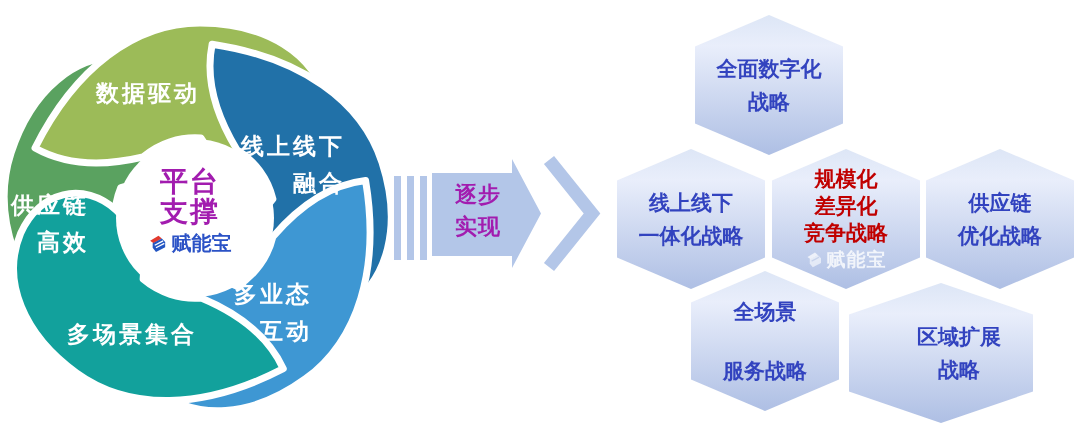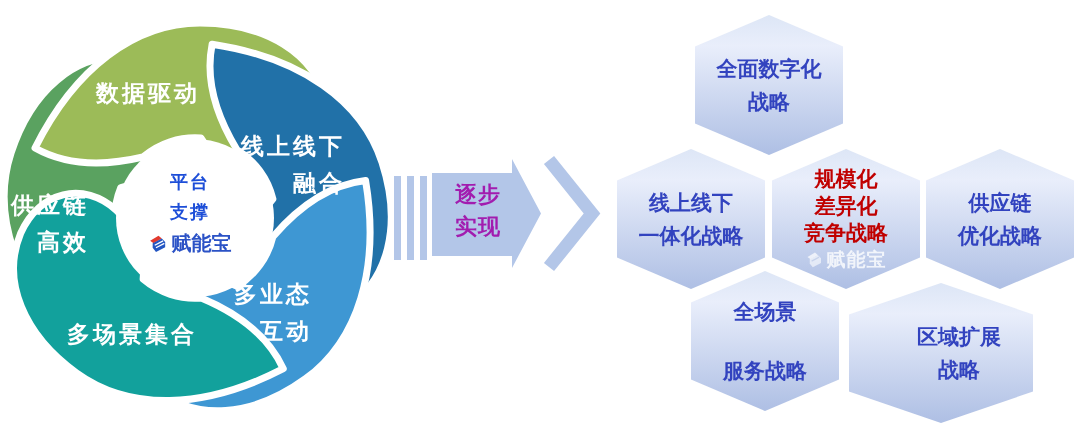--- a/index.html
+++ b/index.html
@@ -13,21 +13,21 @@
   .petal{stroke:#ffffff;stroke-width:7;stroke-linejoin:round;}
   .petal-label{
     position:absolute;transform:translate(-50%,-50%);
     color:#ffffff;font-weight:bold;font-size:23px;line-height:37px;
     letter-spacing:3px;text-align:right;white-space:nowrap;
   }
   .center-block{
     position:absolute;left:190px;top:212px;transform:translate(-50%,-50%);
     text-align:center;white-space:nowrap;
   }
-  .center-title{font-size:18px;line-height:30px;font-weight:bold;color:#1d4ed8;letter-spacing:2px;}
+  .center-title{font-size:28px;line-height:30px;font-weight:bold;color:#a21caf;letter-spacing:2px;}
   .brand-row{display:flex;align-items:center;justify-content:center;margin-top:3px;}
   .brand-text{font-size:20px;font-weight:bold;color:#2b52c6;margin-left:3px;text-shadow:0 0 2px #ffffff;}
   
   #arrow-svg{left:385px;top:150px;width:220px;height:130px;}
   .arrow-label{
     position:absolute;left:478px;top:211px;transform:translate(-50%,-50%);
     font-size:22px;line-height:32px;font-weight:bold;color:#a21caf;
     text-align:center;white-space:nowrap;letter-spacing:1px;
   }
   

